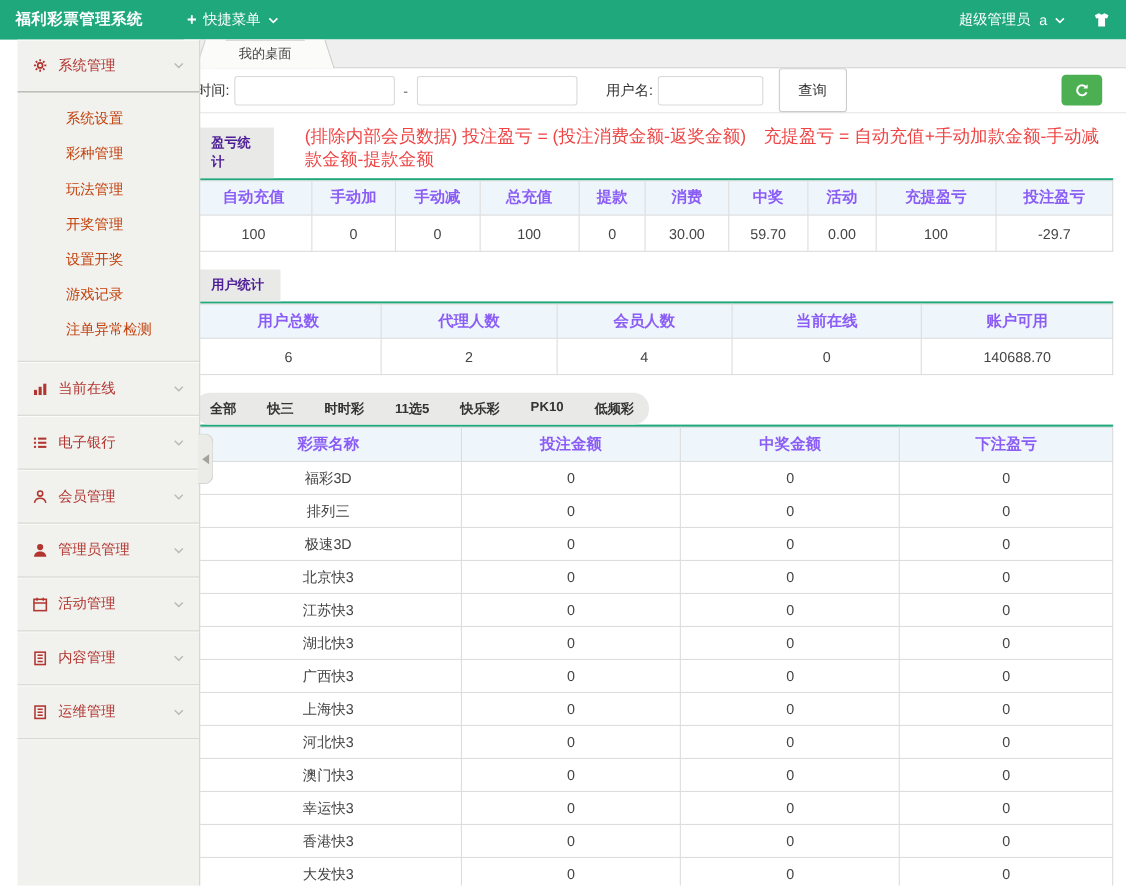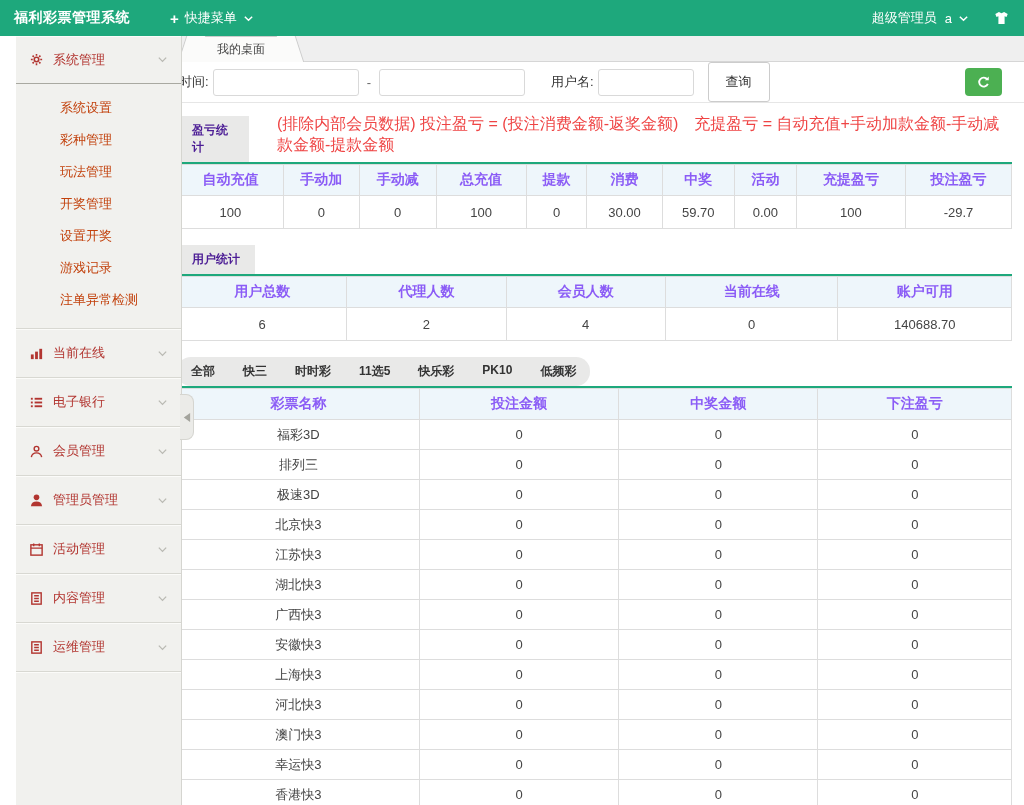--- a/index.html
+++ b/index.html
@@ -406,26 +406,20 @@
             <td>0</td>
             <td>0</td>
           </tr>
           <tr>
             <td>广西快3</td>
             <td>0</td>
             <td>0</td>
             <td>0</td>
           </tr>
           <tr>
-            <td>安徽快3</td>
-            <td>0</td>
-            <td>0</td>
-            <td>0</td>
-          </tr>
-          <tr>
             <td>上海快3</td>
             <td>0</td>
             <td>0</td>
             <td>0</td>
           </tr>
           <tr>
             <td>河北快3</td>
             <td>0</td>
             <td>0</td>
             <td>0</td>

